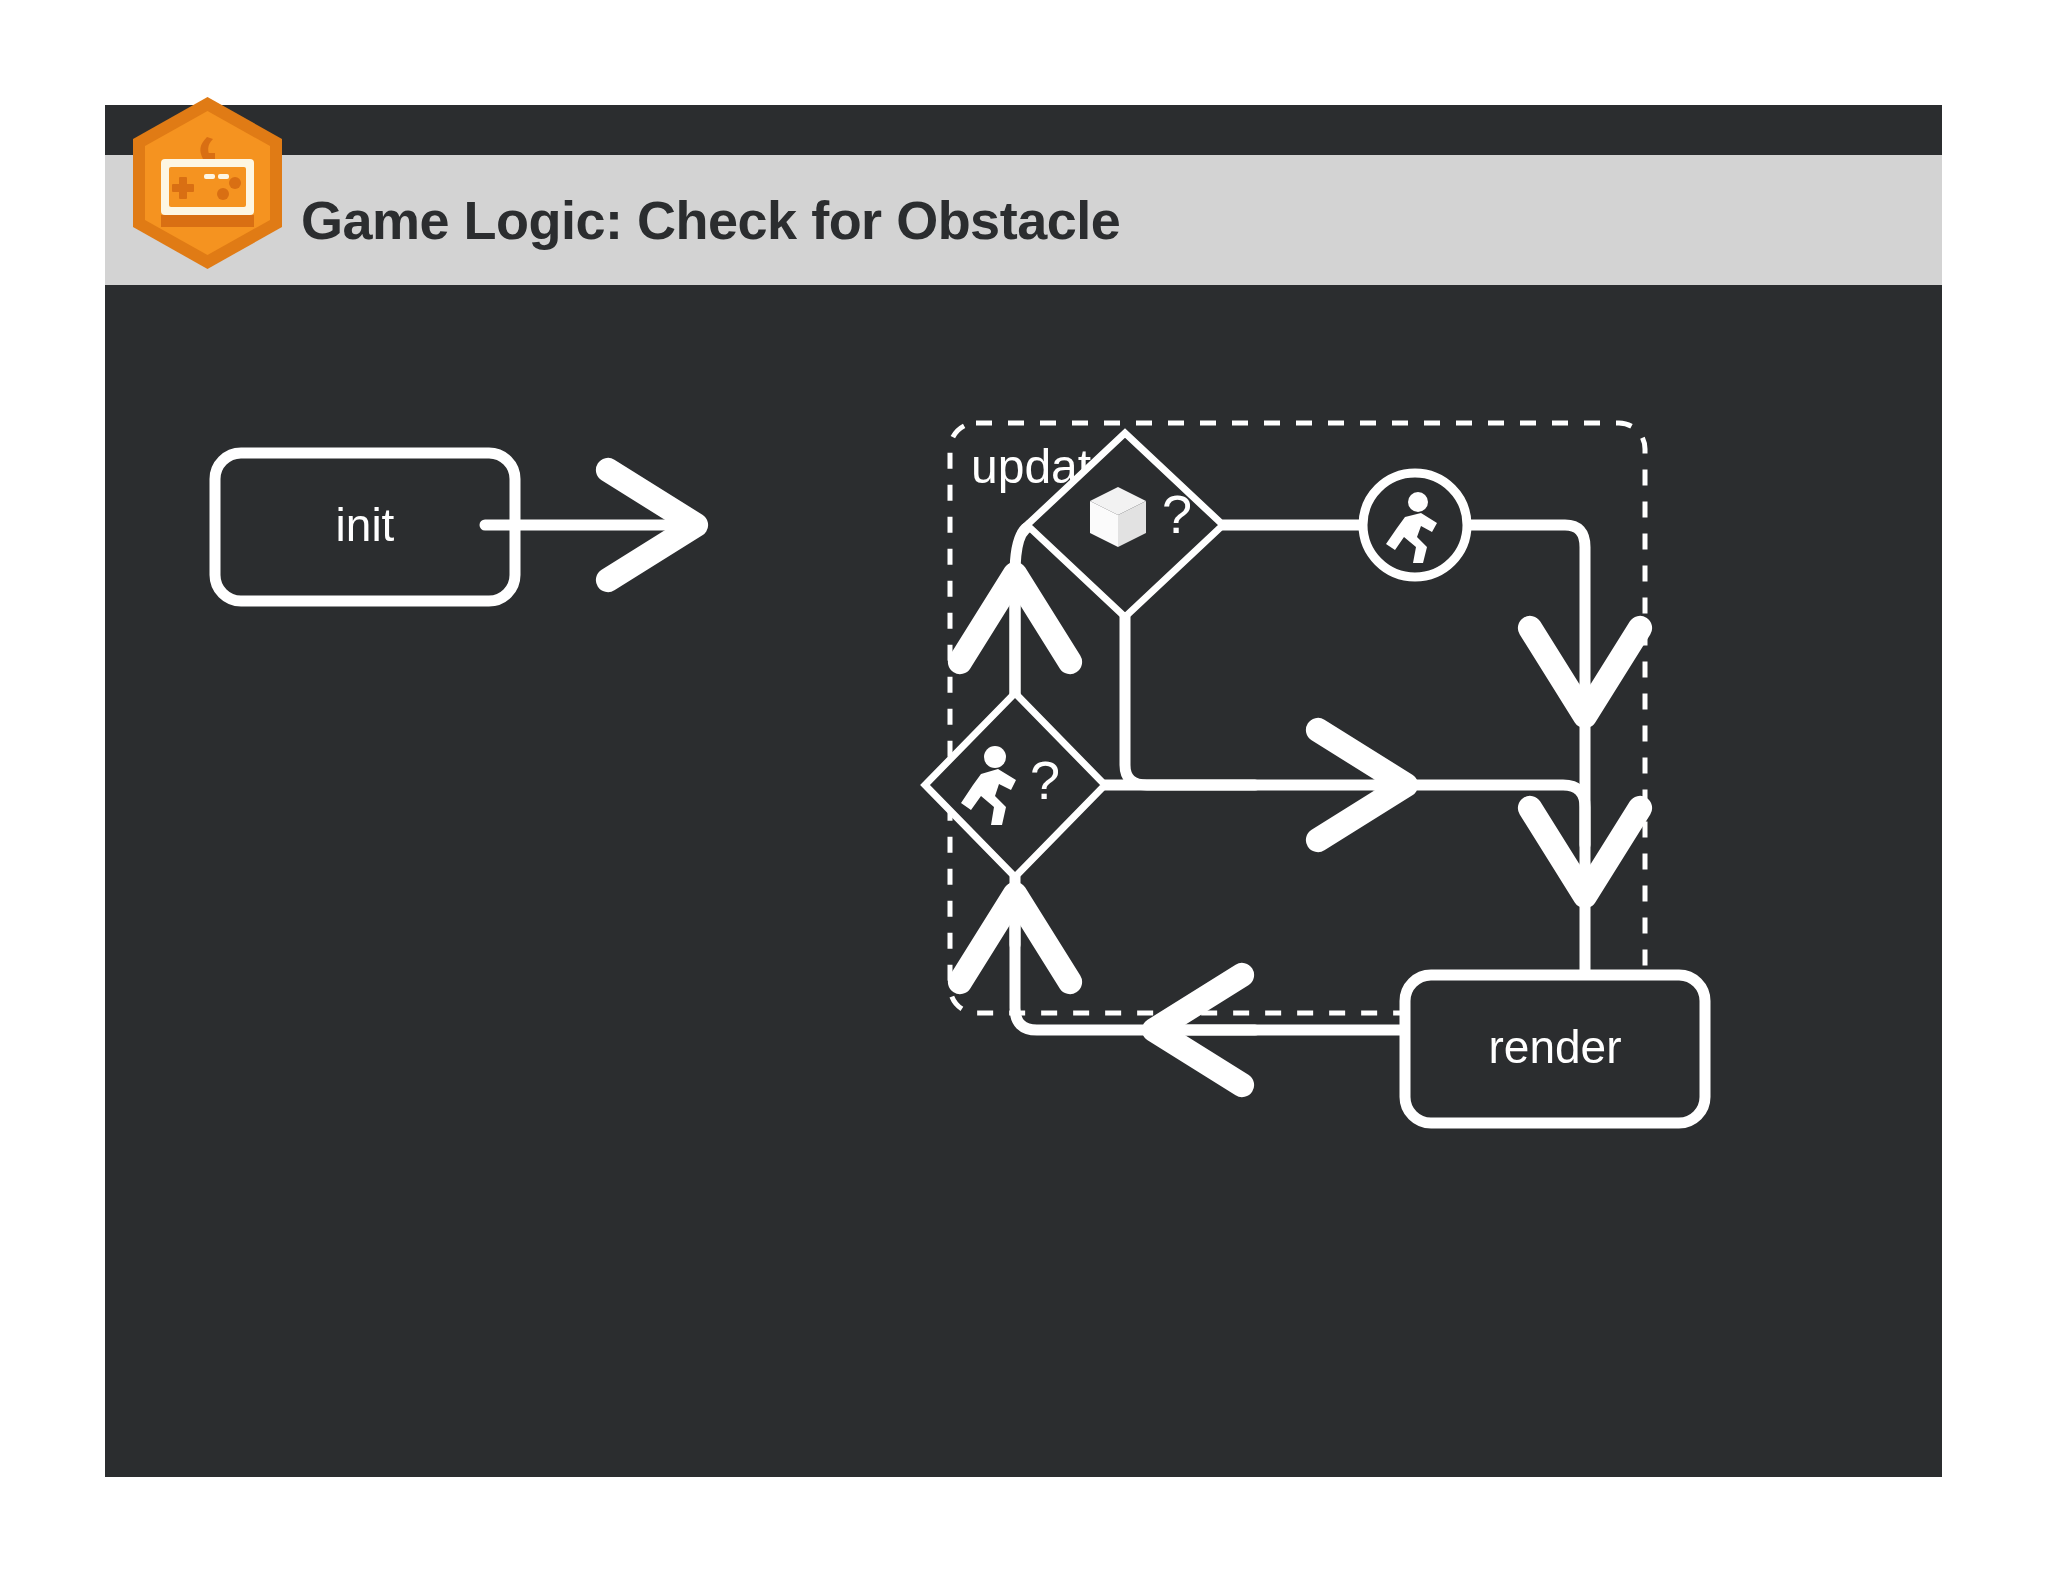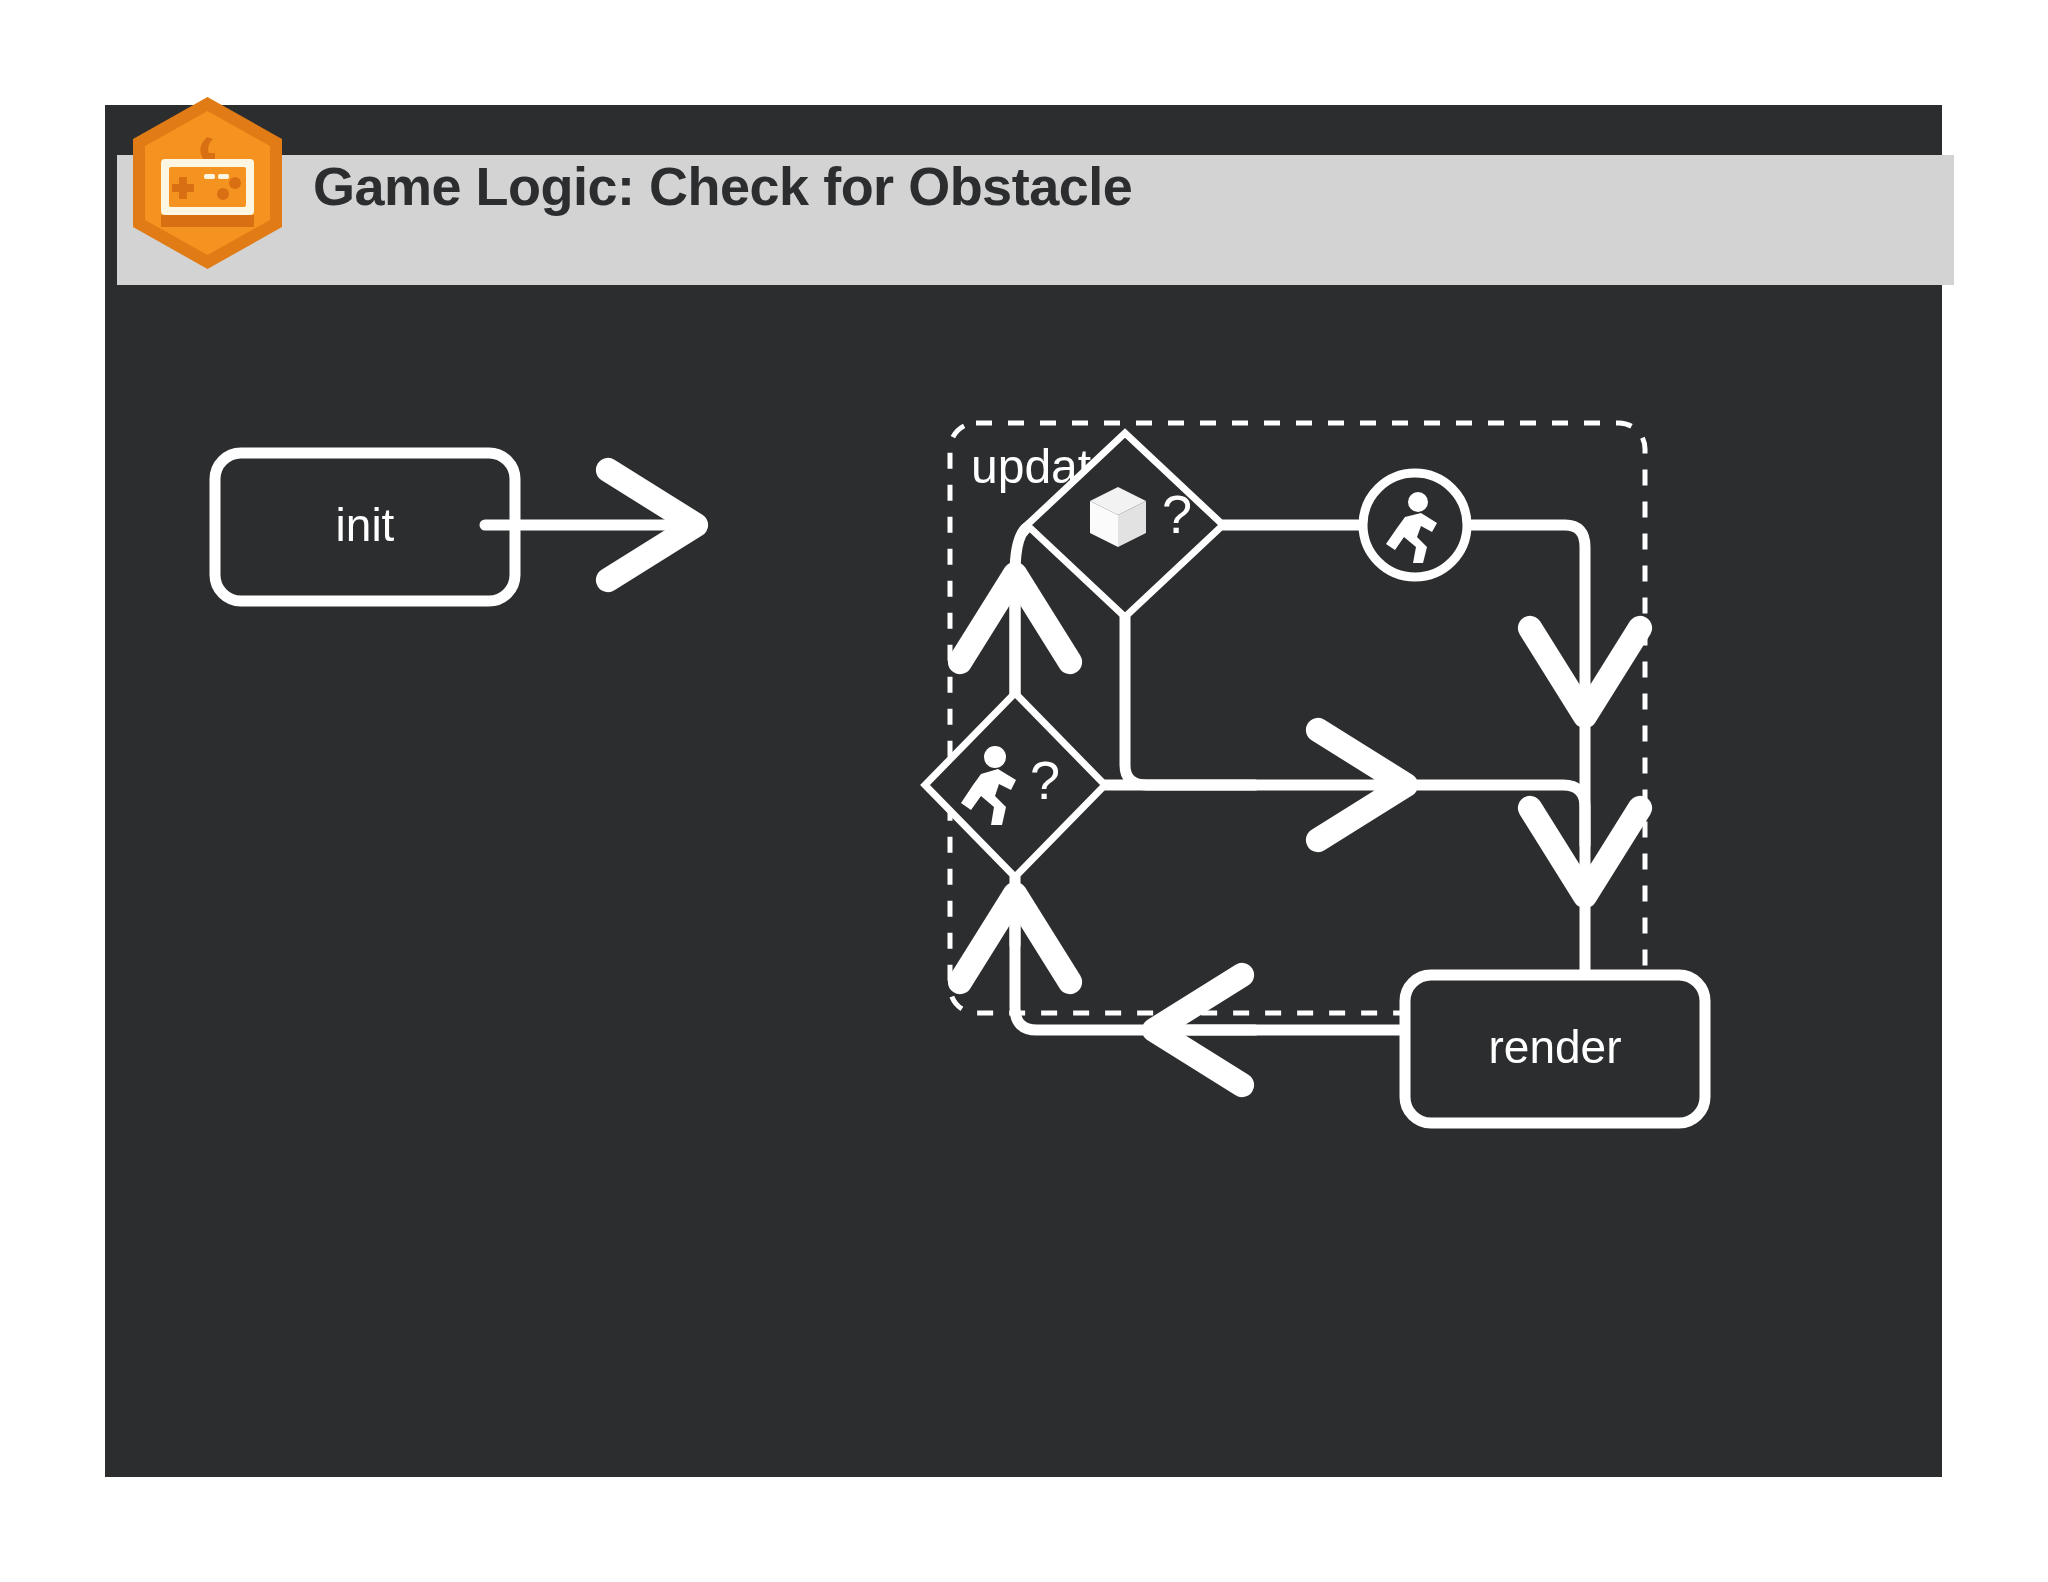--- a/index.html
+++ b/index.html
@@ -10,21 +10,21 @@
   }
   #slide{
     position:absolute;left:105px;top:105px;width:1837px;height:1372px;
     background:#2b2d2f;box-sizing:border-box;
   }
   #header-strip{
     position:absolute;left:0;top:0;width:100%;height:50px;background:#2b2d2f;
   }
   #title-bar{
     position:absolute;left:0;top:50px;width:100%;height:130px;
-    background:#d3d3d3;display:flex;align-items:flex-start;margin-left:12px;
+    background:#d3d3d3;display:flex;align-items:center;
   }
   #title-text{
     margin-left:196px;font-size:54px;font-weight:bold;color:#2b2d2f;
     letter-spacing:-0.5px;white-space:nowrap;
     font-family:"Liberation Sans", sans-serif;
   }
   #badge{
     position:absolute;left:20px;top:-12px;width:165px;height:180px;
   }
   #canvas{position:absolute;left:0;top:180px;width:1837px;height:1192px;}

